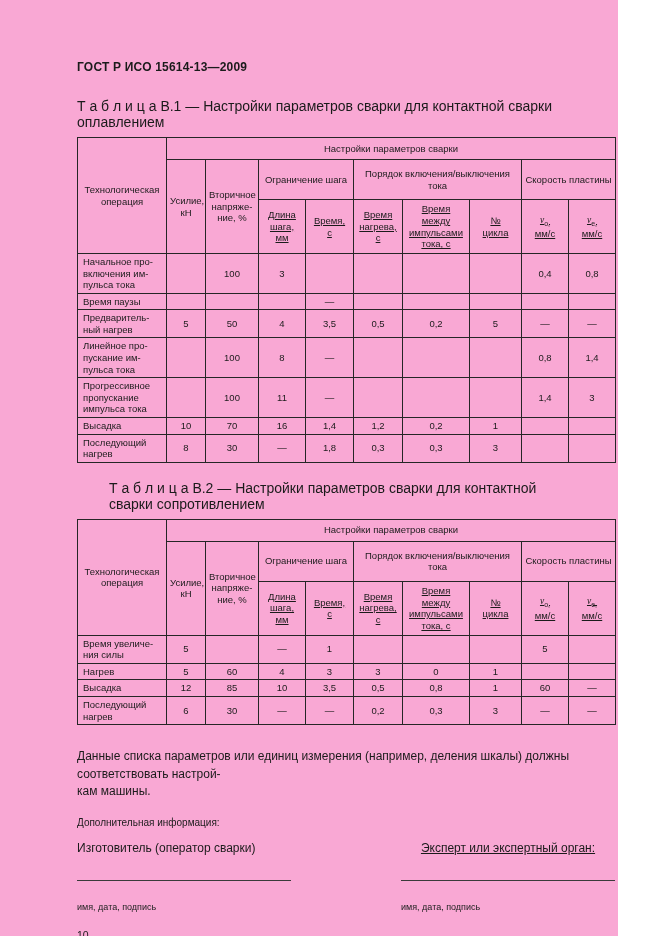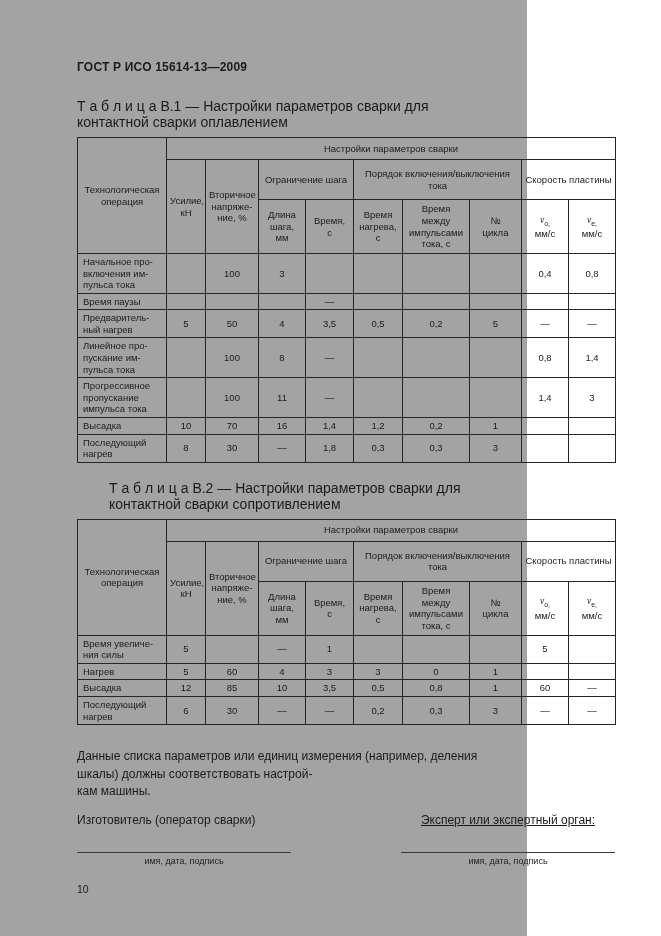--- a/index.html
+++ b/index.html
@@ -2,41 +2,41 @@
 <html><head>
 <meta charset="utf-8">
 <style>
   html,body{margin:0;padding:0;background:#ffffff;}
   body{
     width:661px;height:936px;
     font-family:"Liberation Sans","DejaVu Sans",sans-serif;
     color:#1b1b1b;
     -webkit-font-smoothing:antialiased;
   }
-  .page{box-sizing:border-box;width:527px;height:936px;padding:60px 46px 0 77px;background:#a3a3a3;}
+  .page{box-sizing:border-box;width:618px;height:936px;padding:60px 46px 0 77px;background:#f9a8d4;}
   .doc-header{font-weight:bold;font-size:12px;letter-spacing:.2px;}
   .caption{font-size:14px;margin:24px 0 7px 0;}
   .caption.second{margin-top:17px;margin-left:32px;}
   table{border-collapse:collapse;table-layout:fixed;width:538px;font-size:9.5px;line-height:1.22;color:#1b1b1b;}
   th,td{border:1px solid #262626;padding:2px 3px;text-align:center;vertical-align:middle;font-weight:normal;white-space:pre-line;overflow:hidden;}
   td.op{text-align:left;padding-left:5px;}
   tr.ra{height:22px;}
   tr.rb{height:40px;}
-  tr.rc{height:54px;}
+  tr.rc{height:54px;text-decoration:underline;}
   .vline{display:block;}
   .v{font-style:italic;font-family:"Liberation Serif","DejaVu Serif",serif;}
   sub{font-size:7px;}
   .para{font-size:12px;line-height:1.45;margin-top:23px;white-space:pre-line;}
   .line-item{font-size:10px;margin-top:17px;}
   .sig-row{display:flex;justify-content:space-between;margin-top:13px;font-size:10px;width:538px;}
   .sig-block{width:214px;}
   .sig-block.right .sig-head{text-align:center;text-decoration:underline;}
   .sig-head{font-size:12px;}
   .sig-line{border-bottom:1px solid #3a3a3a;height:25px;}
-  .sig-caption{text-align:center;font-size:9px;margin-top:3px;color:#222;}
+  .sig-caption{text-align:left;font-size:9px;margin-top:21px;color:#222;}
   .page-num{font-size:10.5px;margin-top:17px;}
 </style>
 </head>
 <body>
 
 <div class="page">
 
   <div class="doc-header">ГОСТ Р ИСО 15614-13—2009</div>
 
   <div class="caption">Т а б л и ц а  В.1 — Настройки параметров сварки для контактной сварки оплавлением</div>
@@ -287,20 +287,21 @@
         <td>3</td>
         <td>—</td>
         <td>—</td>
       </tr>
     </tbody>
   </table>
 
   <div class="para">Данные списка параметров или единиц измерения (например, деления шкалы) должны соответствовать настрой-
 кам машины.</div>
 
+  <div class="line-item">Дополнительная информация:</div>
 
 
   <div class="sig-row">
     <div class="sig-block">
       <div class="sig-head">Изготовитель (оператор сварки)</div>
       <div class="sig-line"></div>
       <div class="sig-caption">имя, дата, подпись</div>
     </div>
     <div class="sig-block right">
       <div class="sig-head">Эксперт или экспертный орган:</div>

